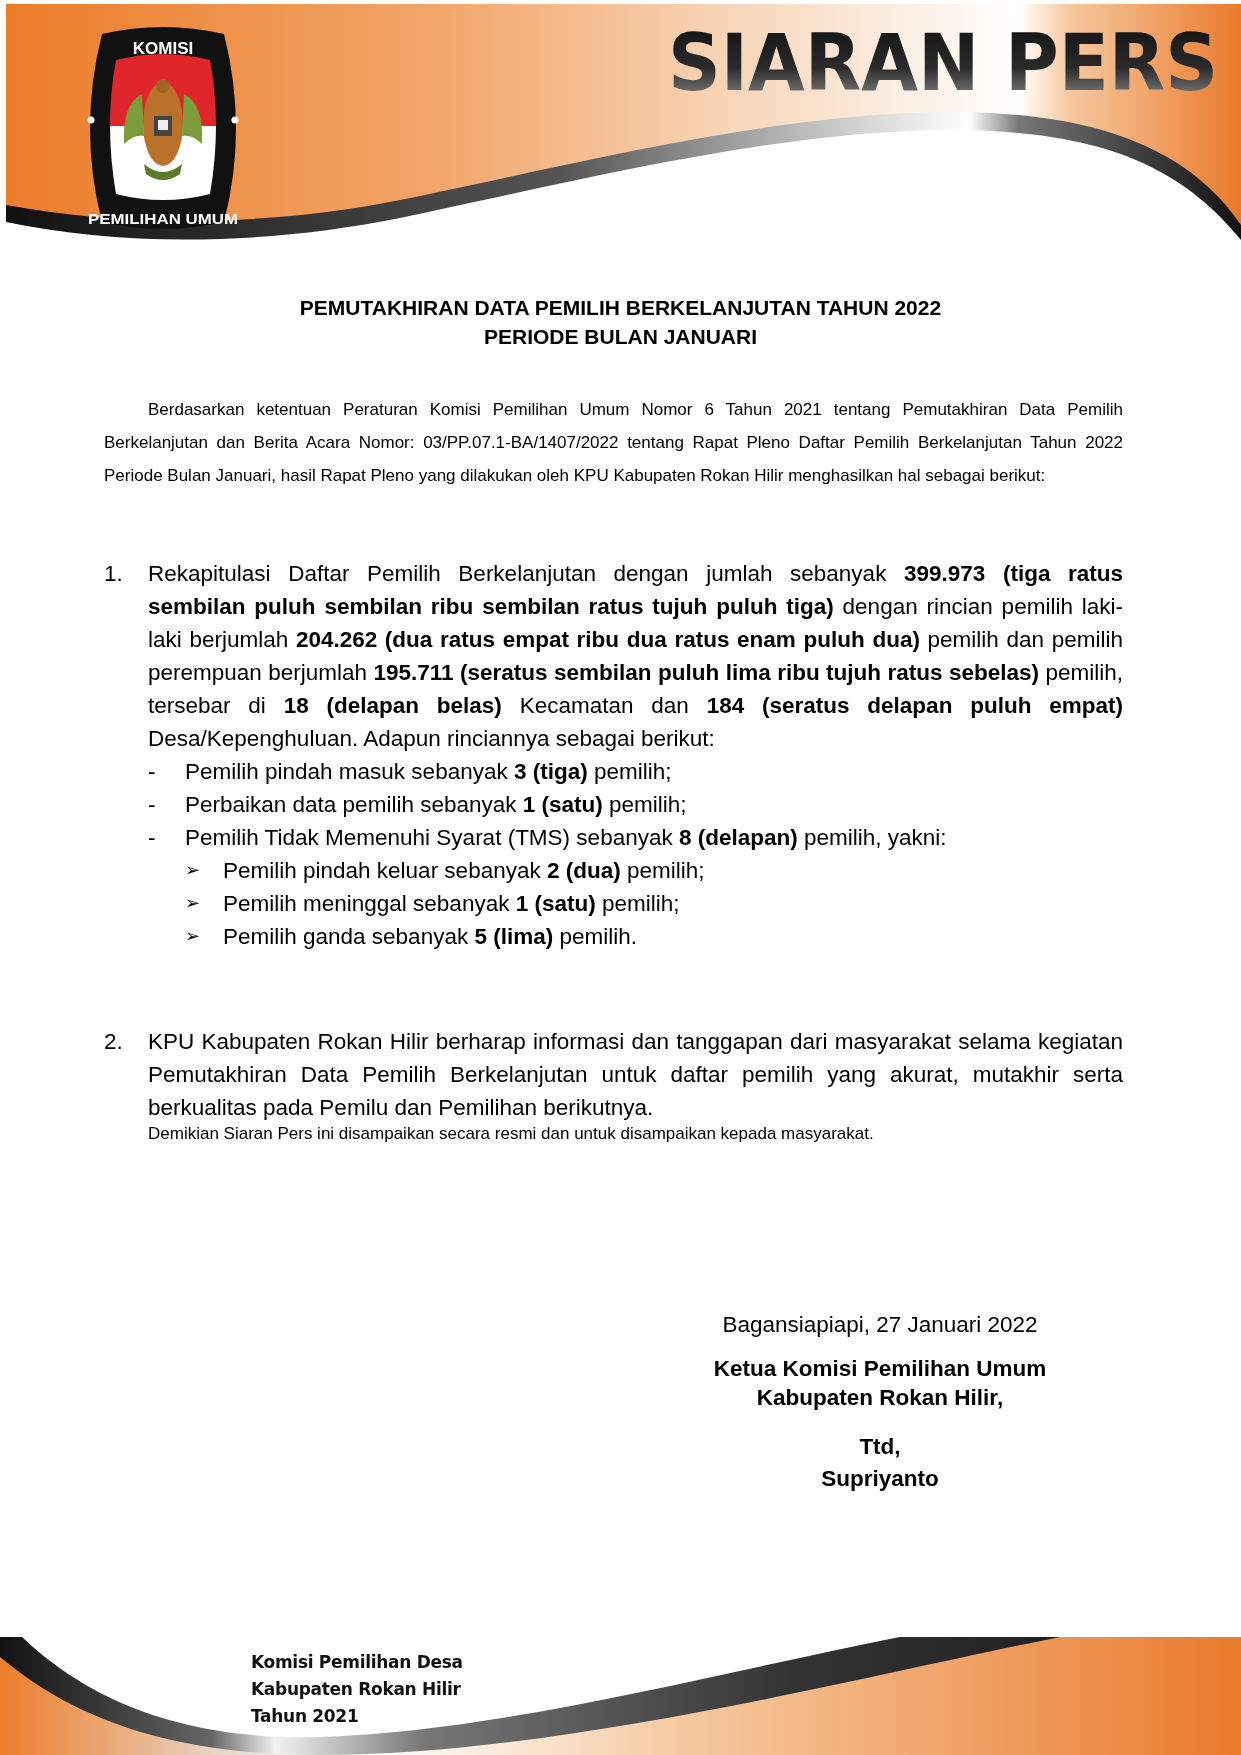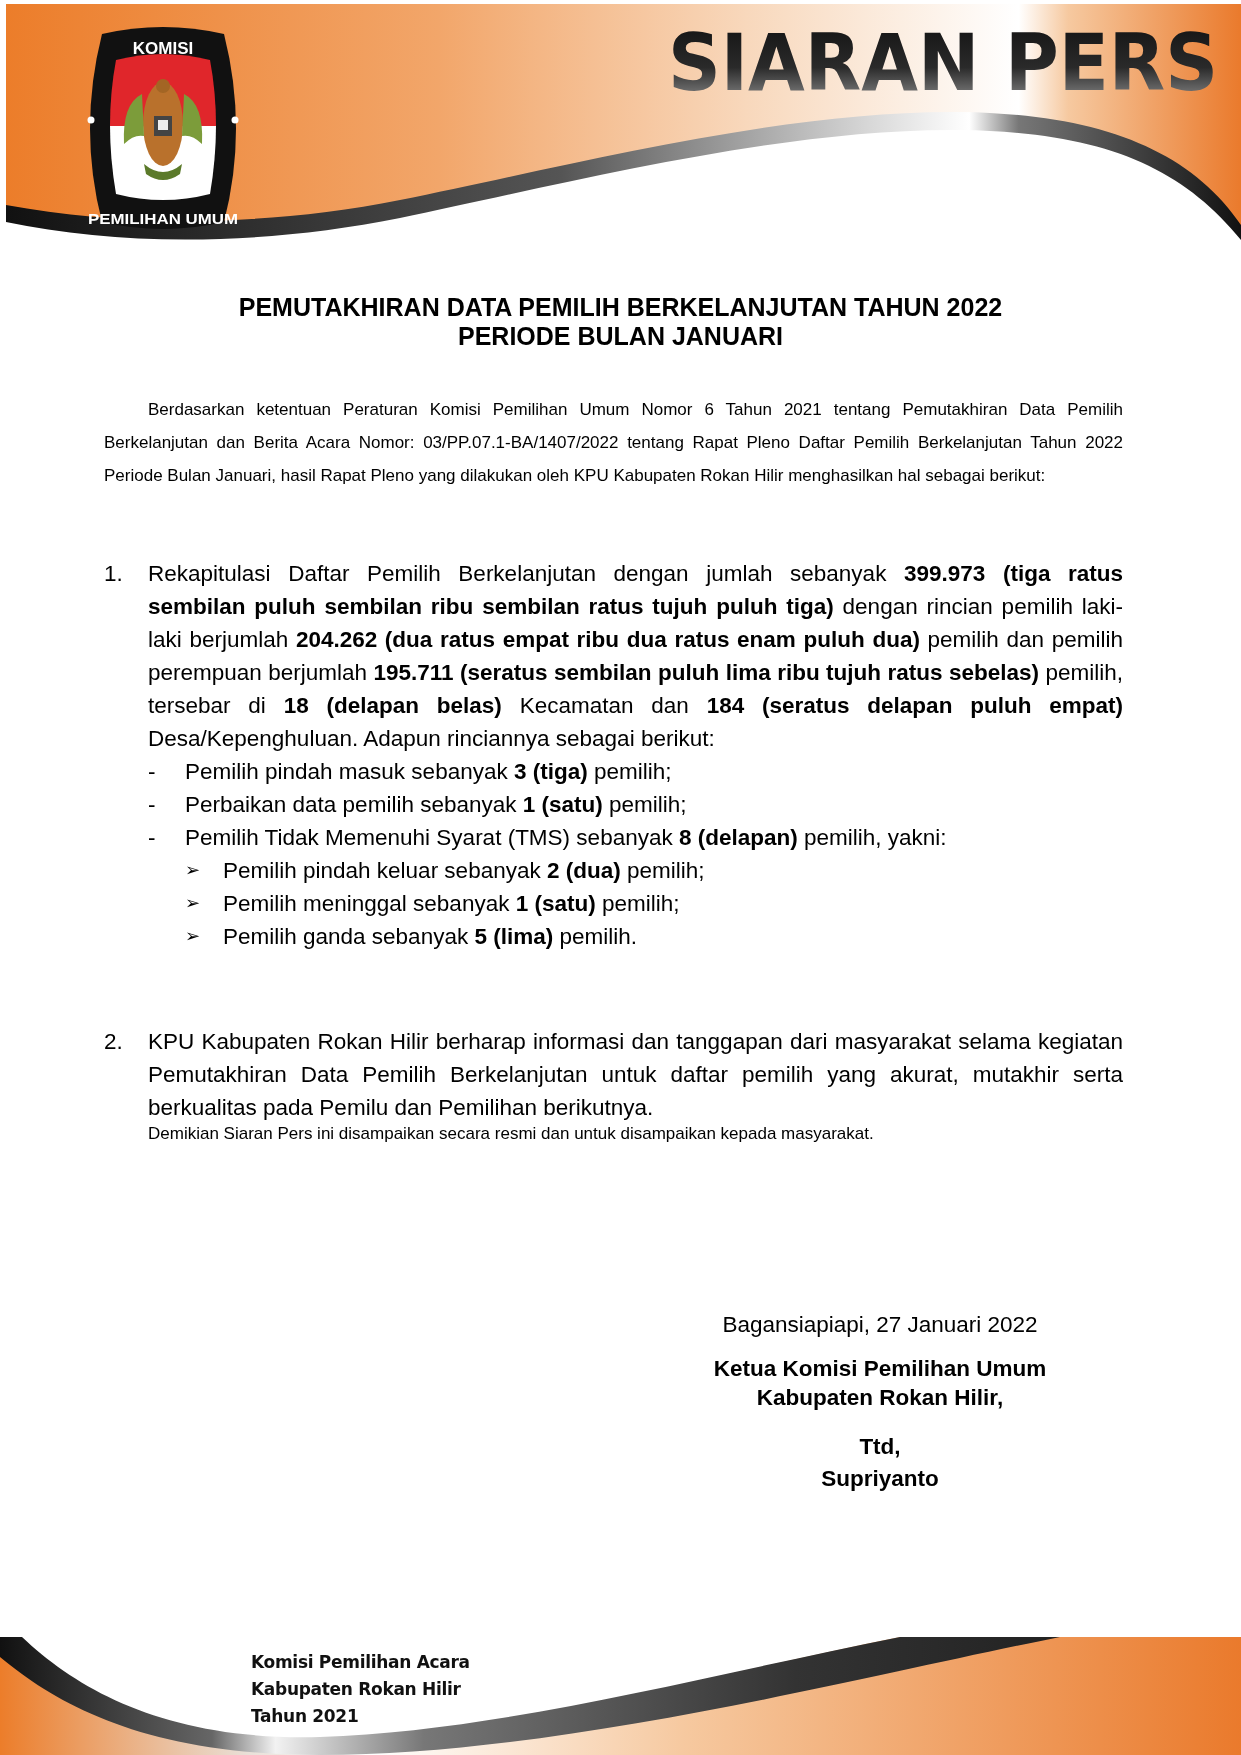--- a/index.html
+++ b/index.html
@@ -14,21 +14,21 @@
 
   
   #footer { position: absolute; left: 0; top: 1637px; width: 1241px; height: 118px; }
   #footer svg { position: absolute; left: 0; top: 0; }
   .footer-text { position: absolute; left: 251px; top: 12px; font-family: "DejaVu Sans", sans-serif;
                  font-weight: bold; font-size: 17px; line-height: 27px; color: #111; letter-spacing: -0.3px; }
   .footer-text div { white-space: nowrap; }
 
   
   #doc-title { position: absolute; left: 0; width: 1241px; top: 293px; text-align: center;
-               font-weight: bold; font-size: 25px; line-height: 29px; }
+               font-weight: bold; font-size: 21px; line-height: 29px; }
   #doc-title div { white-space: nowrap; }
 
   .para { position: absolute; left: 104px; width: 1019px; font-size: 17px; line-height: 33px;
           text-align: justify; }
   .indent { text-indent: 44px; }
   b { font-weight: bold; }
 
   .numbered { position: absolute; left: 104px; width: 1019px; font-size: 22.5px; line-height: 33px; }
   .num-row { display: flex; }
   .num-marker { width: 44px; flex: none; }
@@ -191,17 +191,17 @@
         <stop offset="0.4" stop-color="#777"></stop>
         <stop offset="0.75" stop-color="#333"></stop>
         <stop offset="1" stop-color="#222"></stop>
       </linearGradient>
     </defs>
     <rect x="0" y="0" width="1241" height="118" fill="url(#ftrOrange)"></rect>
     <path d="M20 0 C80 60 170 110 320 105 C500 98 700 40 900 0 Z" fill="#ffffff"></path>
     <path d="M0 0 H22 C80 55 170 104 320 100 C500 94 700 40 900 0 H1060 C860 40 560 118 320 118 C150 118 60 70 0 20 Z" fill="url(#ftrSwoosh)"></path>
   </svg>
   <div class="footer-text">
-    <div>Komisi Pemilihan Acara</div>
+    <div>Komisi Pemilihan Desa</div>
     <div>Kabupaten Rokan Hilir</div>
     <div>Tahun 2021</div>
   </div>
 </div>
 
 </body></html>

